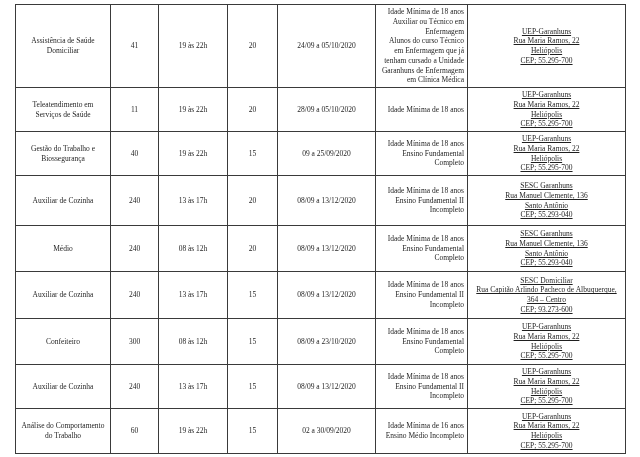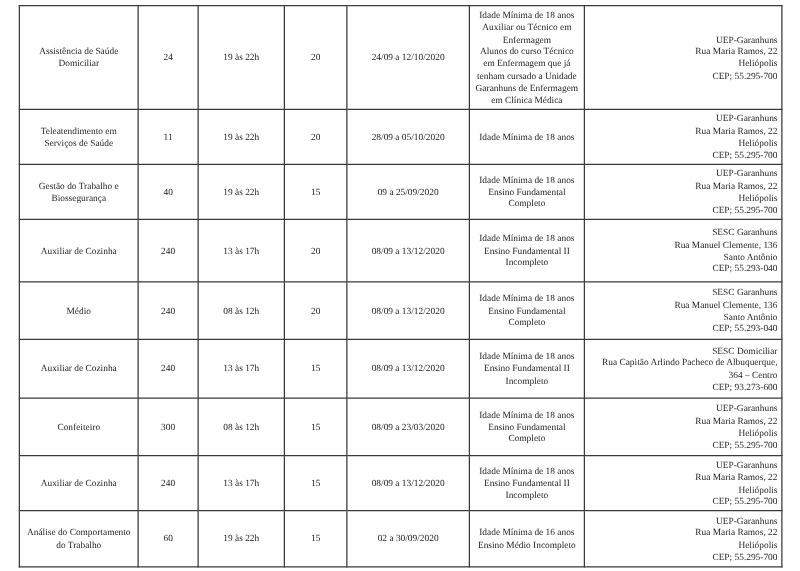--- a/index.html
+++ b/index.html
@@ -28,22 +28,22 @@
     border: 1px solid #3a3a3a;
     font-size: 7.5px;
     line-height: 1.3;
     vertical-align: middle;
     padding: 2px 3px;
     overflow: hidden;
     word-wrap: break-word;
   }
   
   td.c-course, td.c-hours, td.c-schedule, td.c-slots, td.c-period { text-align: center; }
-  td.c-req  { text-align: center; padding-left: 4px; }
-  td.c-loc  { text-align: right; padding-left: 6px; }
+  td.c-req  { text-align: right; padding-left: 4px; }
+  td.c-loc  { text-align: center; padding-left: 6px; text-decoration: underline; }
   td.c-req div, td.c-loc div { margin: 0; }
   
   tbody tr:nth-child(1) { height: 78px; }
   tbody tr:nth-child(2) { height: 42px; }
   tbody tr:nth-child(3) { height: 44px; }
   tbody tr:nth-child(4) { height: 50px; }
   tbody tr:nth-child(5) { height: 46px; }
   tbody tr:nth-child(6) { height: 47px; }
   tbody tr:nth-child(7) { height: 46px; }
   tbody tr:nth-child(8) { height: 44px; }
@@ -59,24 +59,24 @@
       <col style="width:48px">
       <col style="width:69px">
       <col style="width:50px">
       <col style="width:98px">
       <col style="width:92px">
       <col style="width:158px">
     </colgroup>
     <tbody>
         <tr>
           <td class="c-course">Assistência de Saúde Domiciliar</td>
-          <td class="c-hours">24</td>
-          <td class="c-schedule">19 às 22h</td>
-          <td class="c-slots">20</td>
-          <td class="c-period">24/09 a 12/10/2020</td>
+          <td class="c-hours">41</td>
+          <td class="c-schedule">19 às 22h</td>
+          <td class="c-slots">20</td>
+          <td class="c-period">24/09 a 05/10/2020</td>
           <td class="c-req">
             <div>Idade Mínima de 18 anos</div>
             <div>Auxiliar ou Técnico em Enfermagem</div>
             <div>Alunos do curso Técnico em Enfermagem que já tenham cursado a Unidade Garanhuns de Enfermagem em Clínica Médica</div>
           </td>
           <td class="c-loc">
             <div>UEP-Garanhuns</div>
             <div>Rua Maria Ramos, 22</div>
             <div>Heliópolis</div>
             <div>CEP; 55.295-700</div>
@@ -163,21 +163,21 @@
             <div>SESC Domiciliar</div>
             <div>Rua Capitão Arlindo Pacheco de Albuquerque, 364 – Centro</div>
             <div>CEP; 93.273-600</div>
           </td>
         </tr>
         <tr>
           <td class="c-course">Confeiteiro</td>
           <td class="c-hours">300</td>
           <td class="c-schedule">08 às 12h</td>
           <td class="c-slots">15</td>
-          <td class="c-period">08/09 a 23/03/2020</td>
+          <td class="c-period">08/09 a 23/10/2020</td>
           <td class="c-req">
             <div>Idade Mínima de 18 anos</div>
             <div>Ensino Fundamental Completo</div>
           </td>
           <td class="c-loc">
             <div>UEP-Garanhuns</div>
             <div>Rua Maria Ramos, 22</div>
             <div>Heliópolis</div>
             <div>CEP; 55.295-700</div>
           </td>

